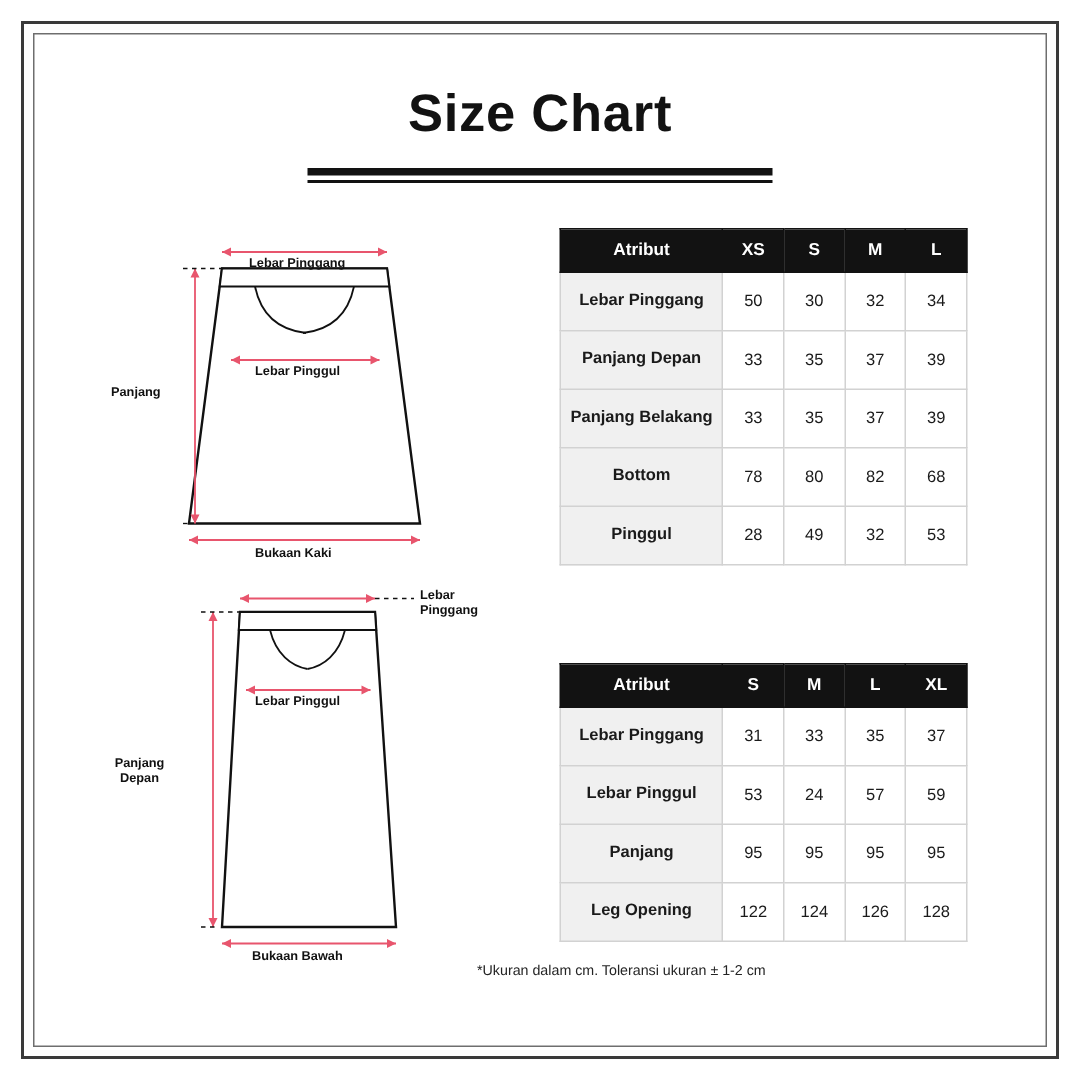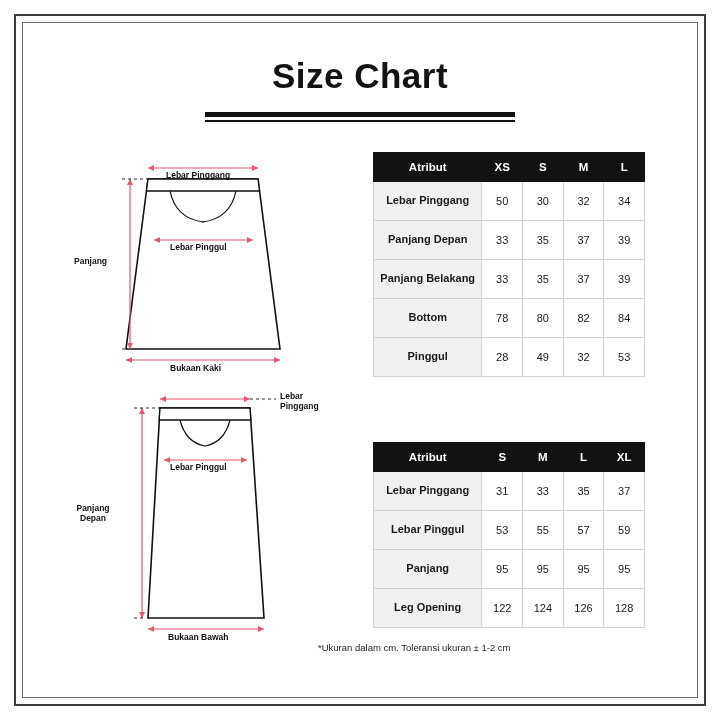--- a/index.html
+++ b/index.html
@@ -267,21 +267,21 @@
             <td>33</td>
             <td>35</td>
             <td>37</td>
             <td>39</td>
           </tr>
           <tr>
             <td class="attr">Bottom</td>
             <td>78</td>
             <td>80</td>
             <td>82</td>
-            <td>84</td>
+            <td>68</td>
           </tr>
           <tr>
             <td class="attr">Pinggul</td>
             <td>28</td>
             <td>49</td>
             <td>32</td>
             <td>53</td>
           </tr>
         </tbody>
       </table>
@@ -309,21 +309,21 @@
           <tr>
             <td class="attr">Lebar Pinggang</td>
             <td>31</td>
             <td>33</td>
             <td>35</td>
             <td>37</td>
           </tr>
           <tr>
             <td class="attr">Lebar Pinggul</td>
             <td>53</td>
-            <td>55</td>
+            <td>24</td>
             <td>57</td>
             <td>59</td>
           </tr>
           <tr>
             <td class="attr">Panjang</td>
             <td>95</td>
             <td>95</td>
             <td>95</td>
             <td>95</td>
           </tr>

